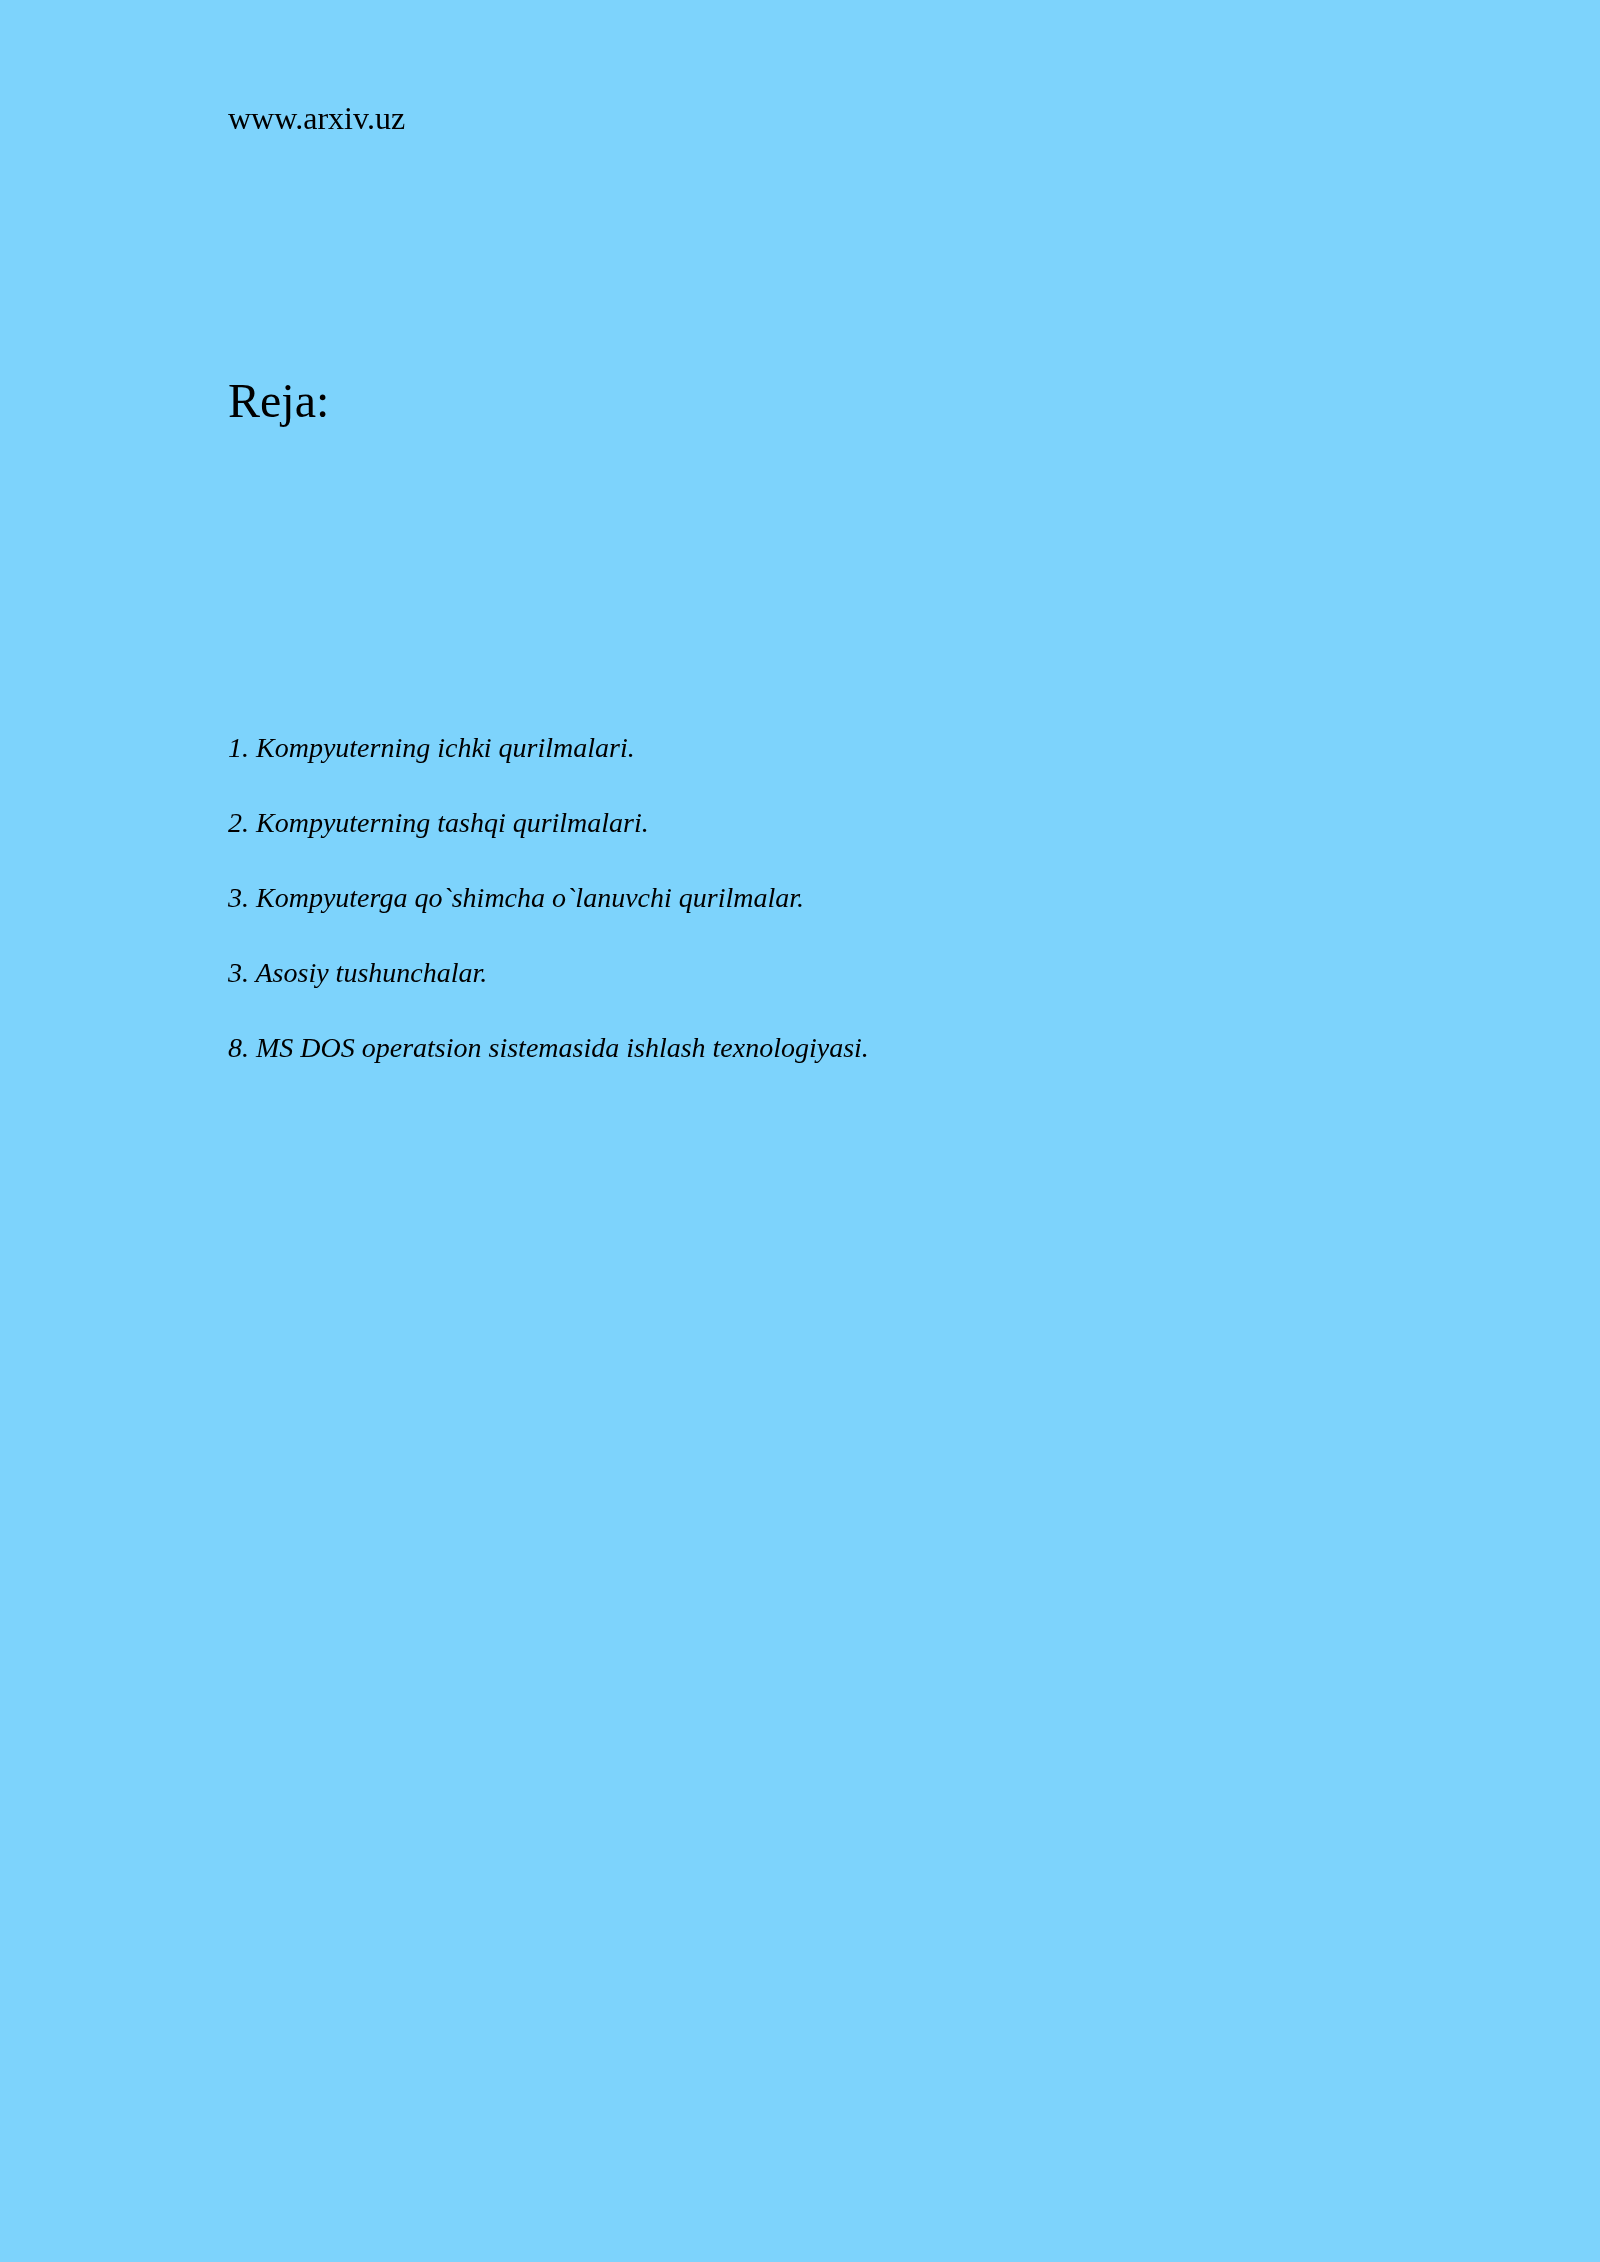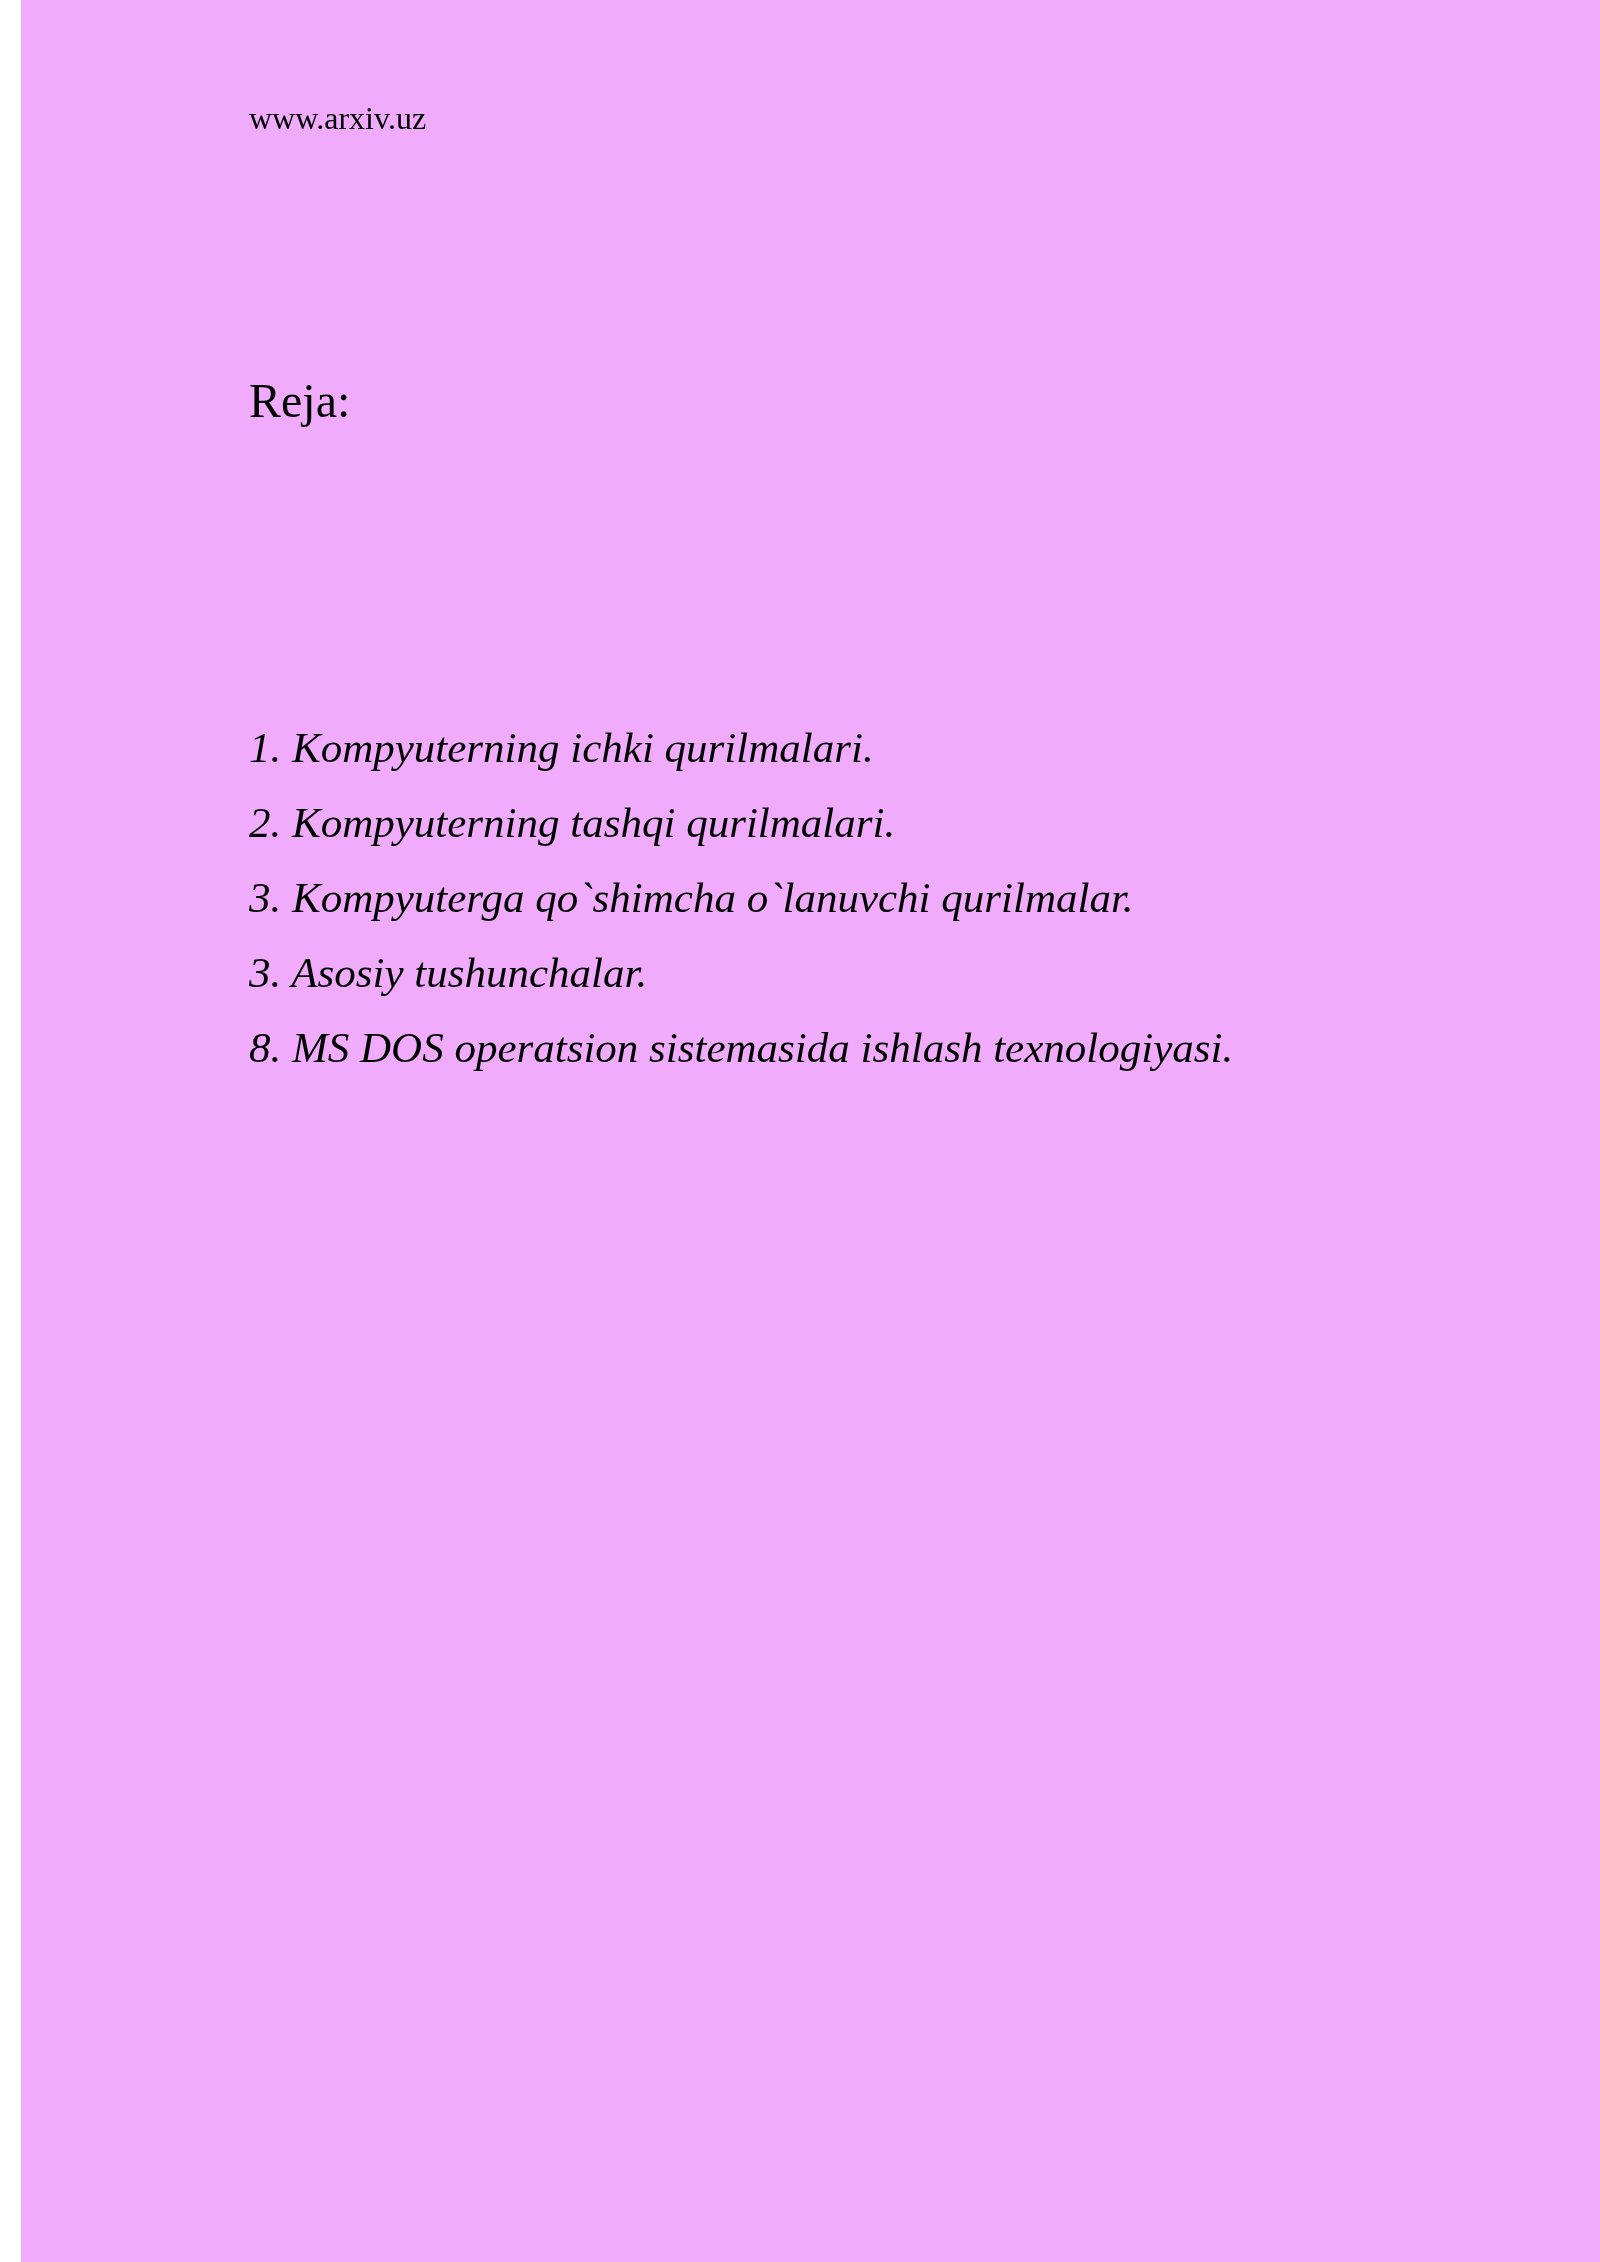--- a/index.html
+++ b/index.html
@@ -10,22 +10,21 @@
     width: 1600px;
     height: 2262px;
     background: #ffffff;
     position: relative;
     font-family: "Liberation Serif", "DejaVu Serif", serif;
     color: #000000;
   }
   .page {
     position: absolute;
     inset: 0;
-    background: #f0abfc;
-    margin-left: 21px;
+    background: #7dd3fc;
   }
   .header-url {
     position: absolute;
     left: 228px;
     top: 100px;
     font-size: 32px;
     line-height: 1.15;
     font-style: normal;
     white-space: nowrap;
   }
@@ -36,21 +35,21 @@
     width: 1258px;
     font-size: 48px;
     line-height: 1.1;
     font-style: normal;
   }
   .plan-list {
     position: absolute;
     left: 228px;
     top: 710px;
     width: 1258px;
-    font-size: 43px;
+    font-size: 28px;
     line-height: 75px;
     font-style: italic;
   }
   .plan-list p {
     margin: 0;
     padding: 0;
   }
 </style>
 </head>
 <body>

